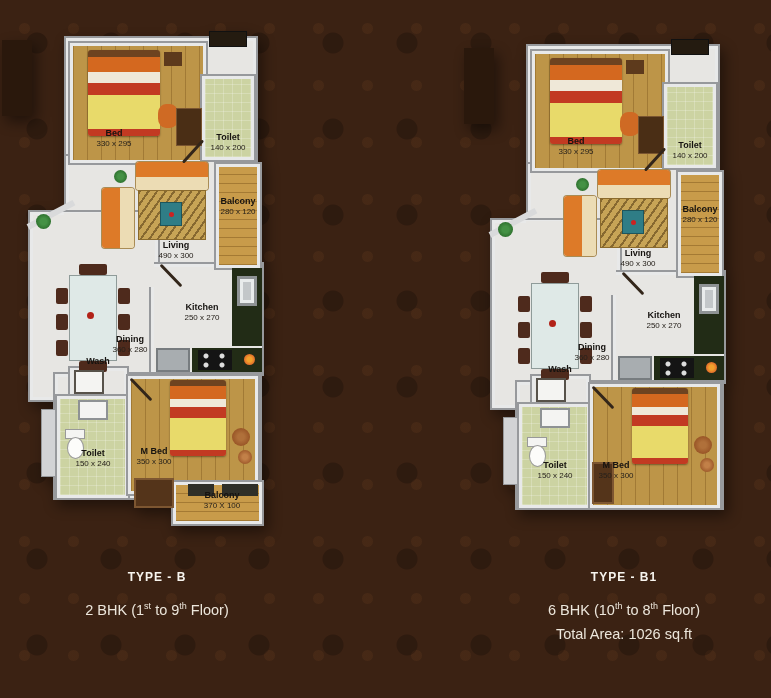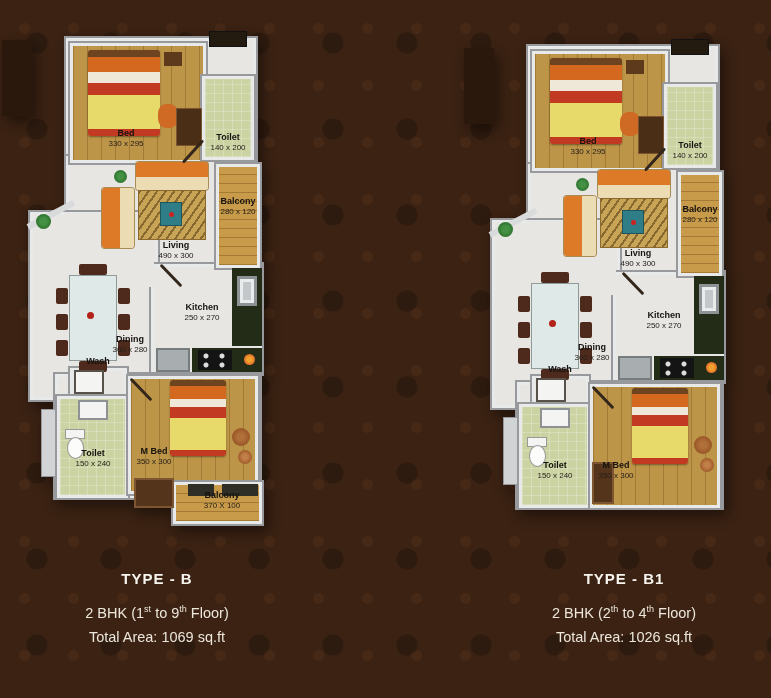--- a/index.html
+++ b/index.html
@@ -81,36 +81,36 @@
   .planB1 .wardrobe{left:100px;top:416px;width:22px;height:42px;}
   .bench1{left:158px;top:446px;width:26px;height:12px;background:#2f2f28;}
   .bench2{left:192px;top:446px;width:36px;height:12px;background:#2f2f28;}
   .door{position:absolute;height:3px;background:#33261a;z-index:25;border-radius:2px;}
   .doorBed{left:148px;top:112px;width:30px;transform:rotate(-48deg);}
   .doorKitchen{left:126px;top:236px;width:30px;transform:rotate(46deg);}
   .doorEntry{left:96px;top:350px;width:30px;transform:rotate(46deg);}
   .lbl{position:absolute;transform:translateX(-50%);text-align:center;color:#161310;z-index:30;line-height:1.2;white-space:nowrap;}
   .lbl .nm{font-weight:bold;font-size:9px;}
   .lbl .dm{font-size:8px;font-weight:normal;color:#26211b;}
-  .lbl-bed{left:96px;top:90px;}
+  .lbl-bed{left:84px;top:90px;}
   .lbl-toiletT{left:198px;top:94px;}
   .lbl-balcR{left:208px;top:158px;}
   .lbl-living{left:146px;top:202px;}
   .lbl-kitchen{left:172px;top:264px;}
   .lbl-dining{left:100px;top:296px;}
   .lbl-wash{left:68px;top:318px;}
   .lbl-toiletB{left:63px;top:410px;}
   .lbl-mbed{left:124px;top:408px;}
   .lbl-balcB{left:192px;top:452px;}
   .planB1 .lbl-toiletB{top:414px;}
   .planB1 .lbl-mbed{top:414px;}
   .caption{position:absolute;width:300px;text-align:center;color:#ece6db;}
   .capB{left:7px;top:570px;}
   .capB1{left:474px;top:570px;}
-  .ctitle{font-size:15px;font-weight:bold;letter-spacing:1px;color:#f7f4ee;}
+  .ctitle{font-size:12px;font-weight:bold;letter-spacing:1px;color:#f7f4ee;}
   .cline{font-size:14.5px;margin-top:17px;}
   .carea{font-size:14.5px;margin-top:8px;}
   .cline sup{font-size:9px;}
 </style>
 </head>
 <body>
 
 <div class="page">
 
   <div class="plan planB">
@@ -300,21 +300,20 @@
     </div>
     <div class="lbl lbl-mbed">
       <div class="nm">M Bed</div>
       <div class="dm">350 x 300</div>
     </div>
   </div>
 
   <div class="caption capB">
     <div class="ctitle">TYPE - B</div>
     <div class="cline"><span>2 BHK (1</span><sup>st</sup><span> to 9</span><sup>th</sup><span> Floor)</span></div>
-    <div class="carea">Total Area: 1069 sq.ft</div>
   </div>
   <div class="caption capB1">
     <div class="ctitle">TYPE - B1</div>
-    <div class="cline"><span>2 BHK (2</span><sup>th</sup><span> to 4</span><sup>th</sup><span> Floor)</span></div>
+    <div class="cline"><span>6 BHK (10</span><sup>th</sup><span> to 8</span><sup>th</sup><span> Floor)</span></div>
     <div class="carea">Total Area: 1026 sq.ft</div>
   </div>
 
 </div>
 
 </body></html>

